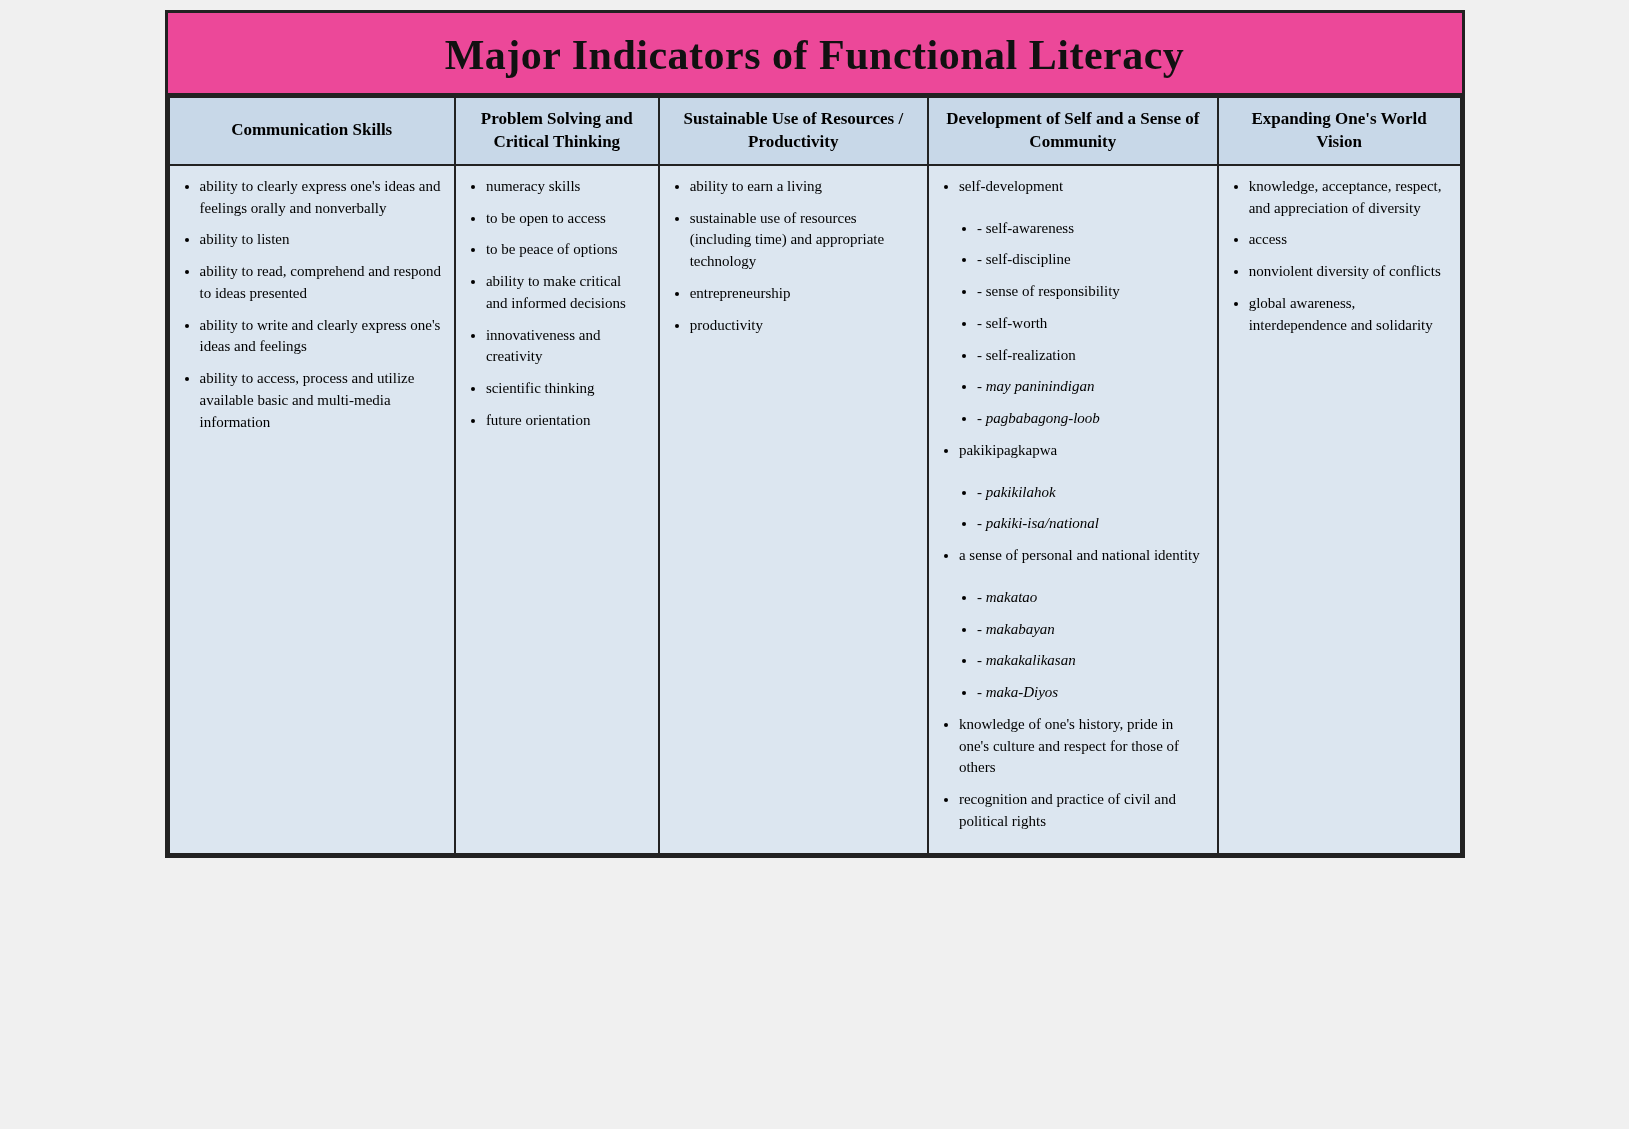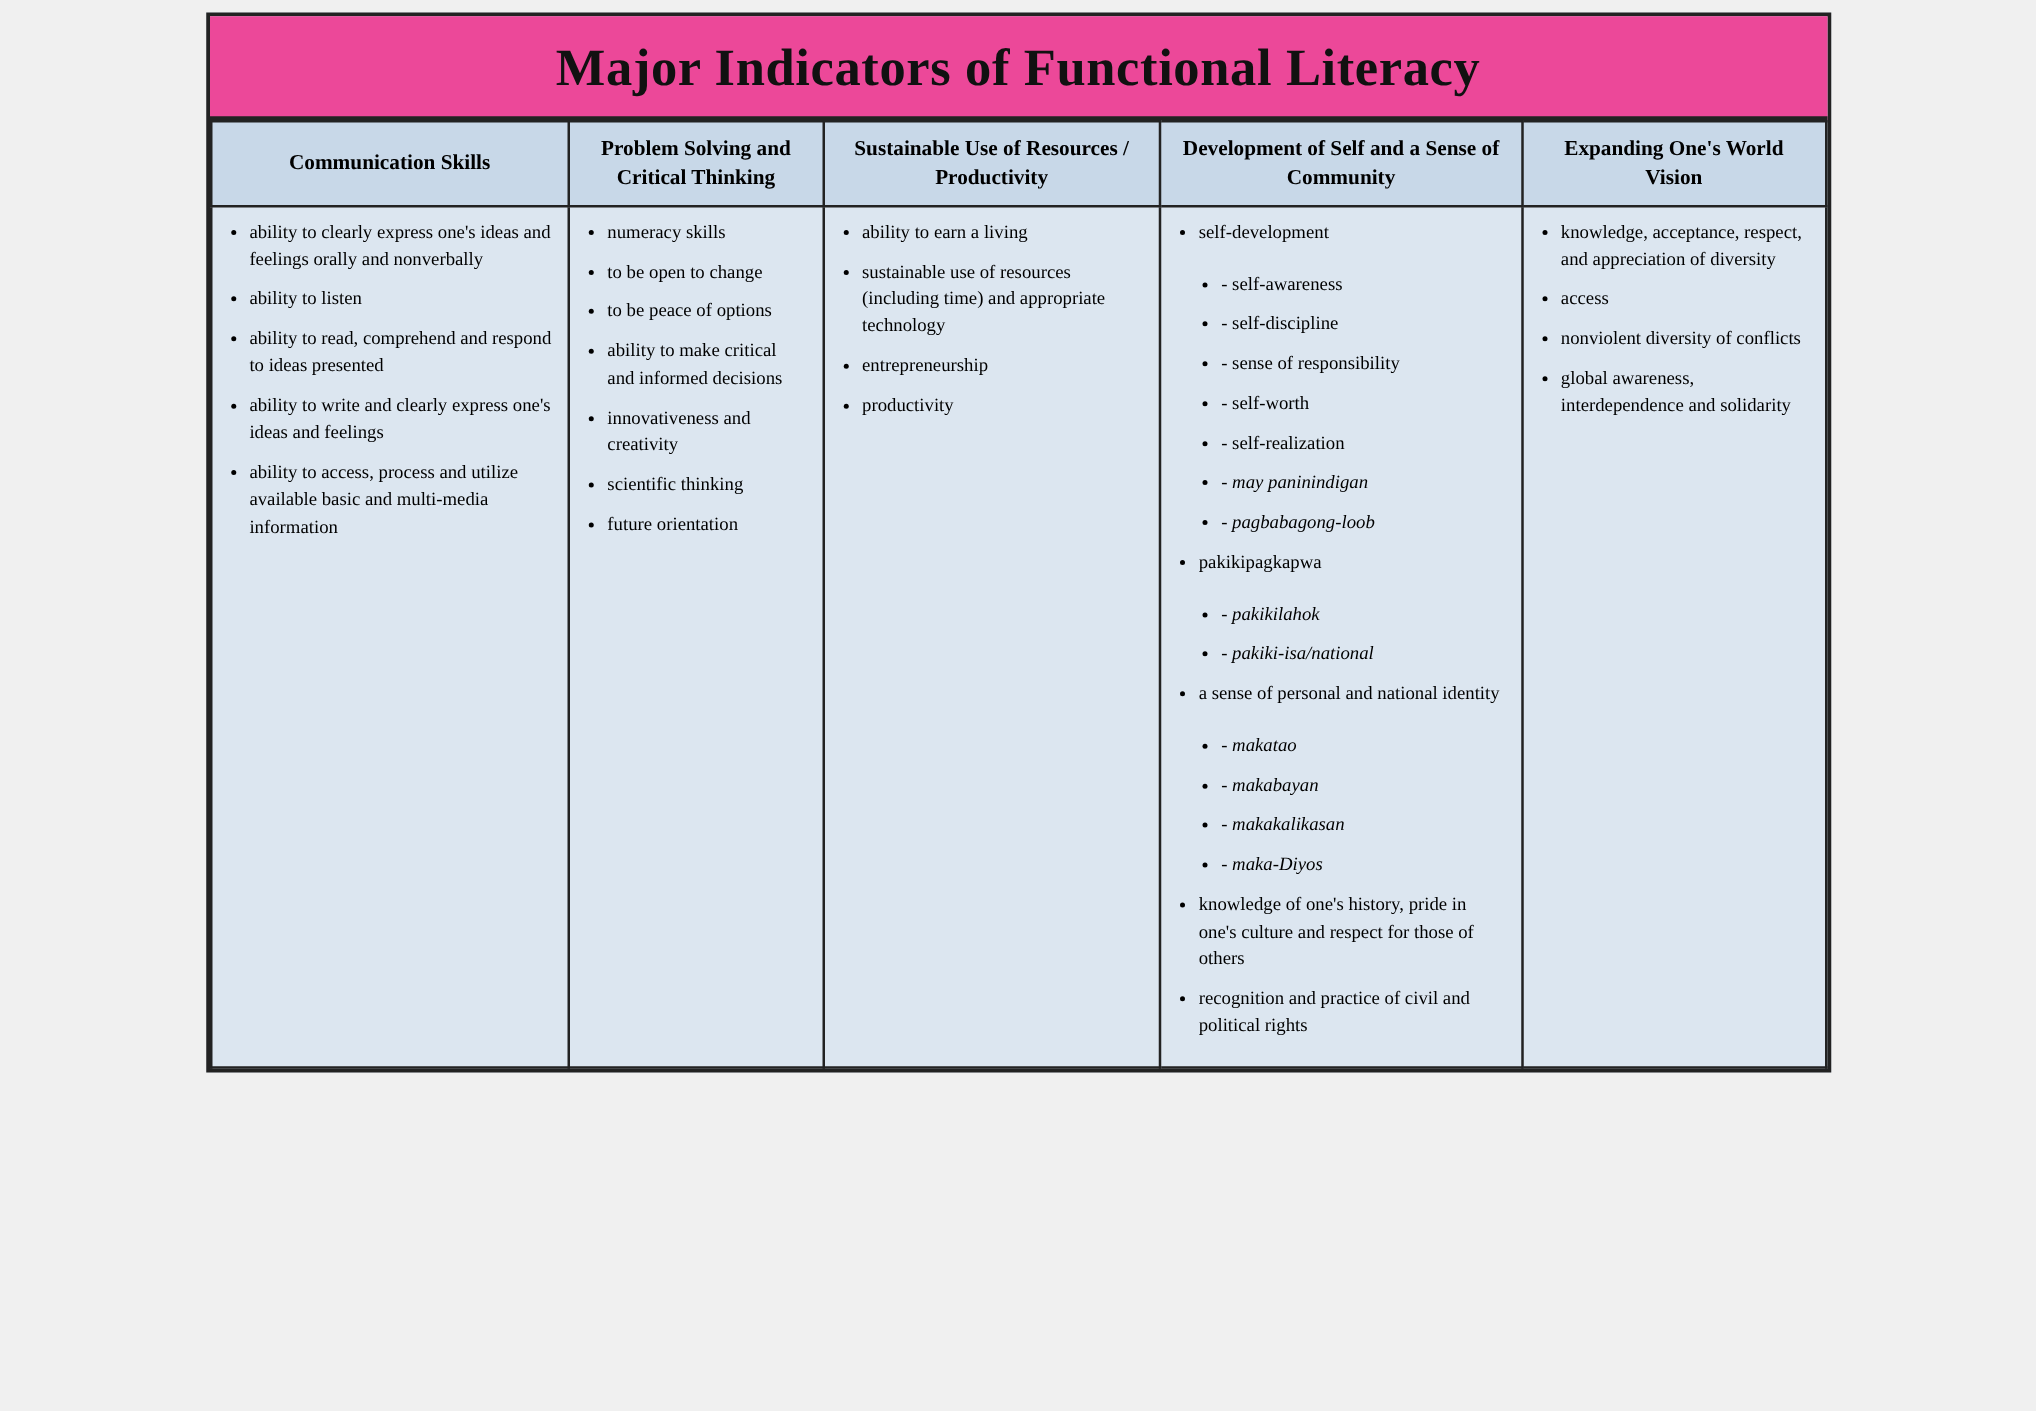--- a/index.html
+++ b/index.html
@@ -99,21 +99,21 @@
               <li>ability to clearly express one's ideas and feelings orally and nonverbally</li>
               <li>ability to listen</li>
               <li>ability to read, comprehend and respond to ideas presented</li>
               <li>ability to write and clearly express one's ideas and feelings</li>
               <li>ability to access, process and utilize available basic and multi-media information</li>
             </ul>
           </td>
           <td>
             <ul>
               <li>numeracy skills</li>
-              <li>to be open to change</li>
+              <li>to be open to access</li>
               <li>to be peace of options</li>
               <li>ability to make critical and informed decisions</li>
               <li>innovativeness and creativity</li>
               <li>scientific thinking</li>
               <li>future orientation</li>
             </ul>
           </td>
           <td>
             <ul>
               <li>ability to earn a living</li>

